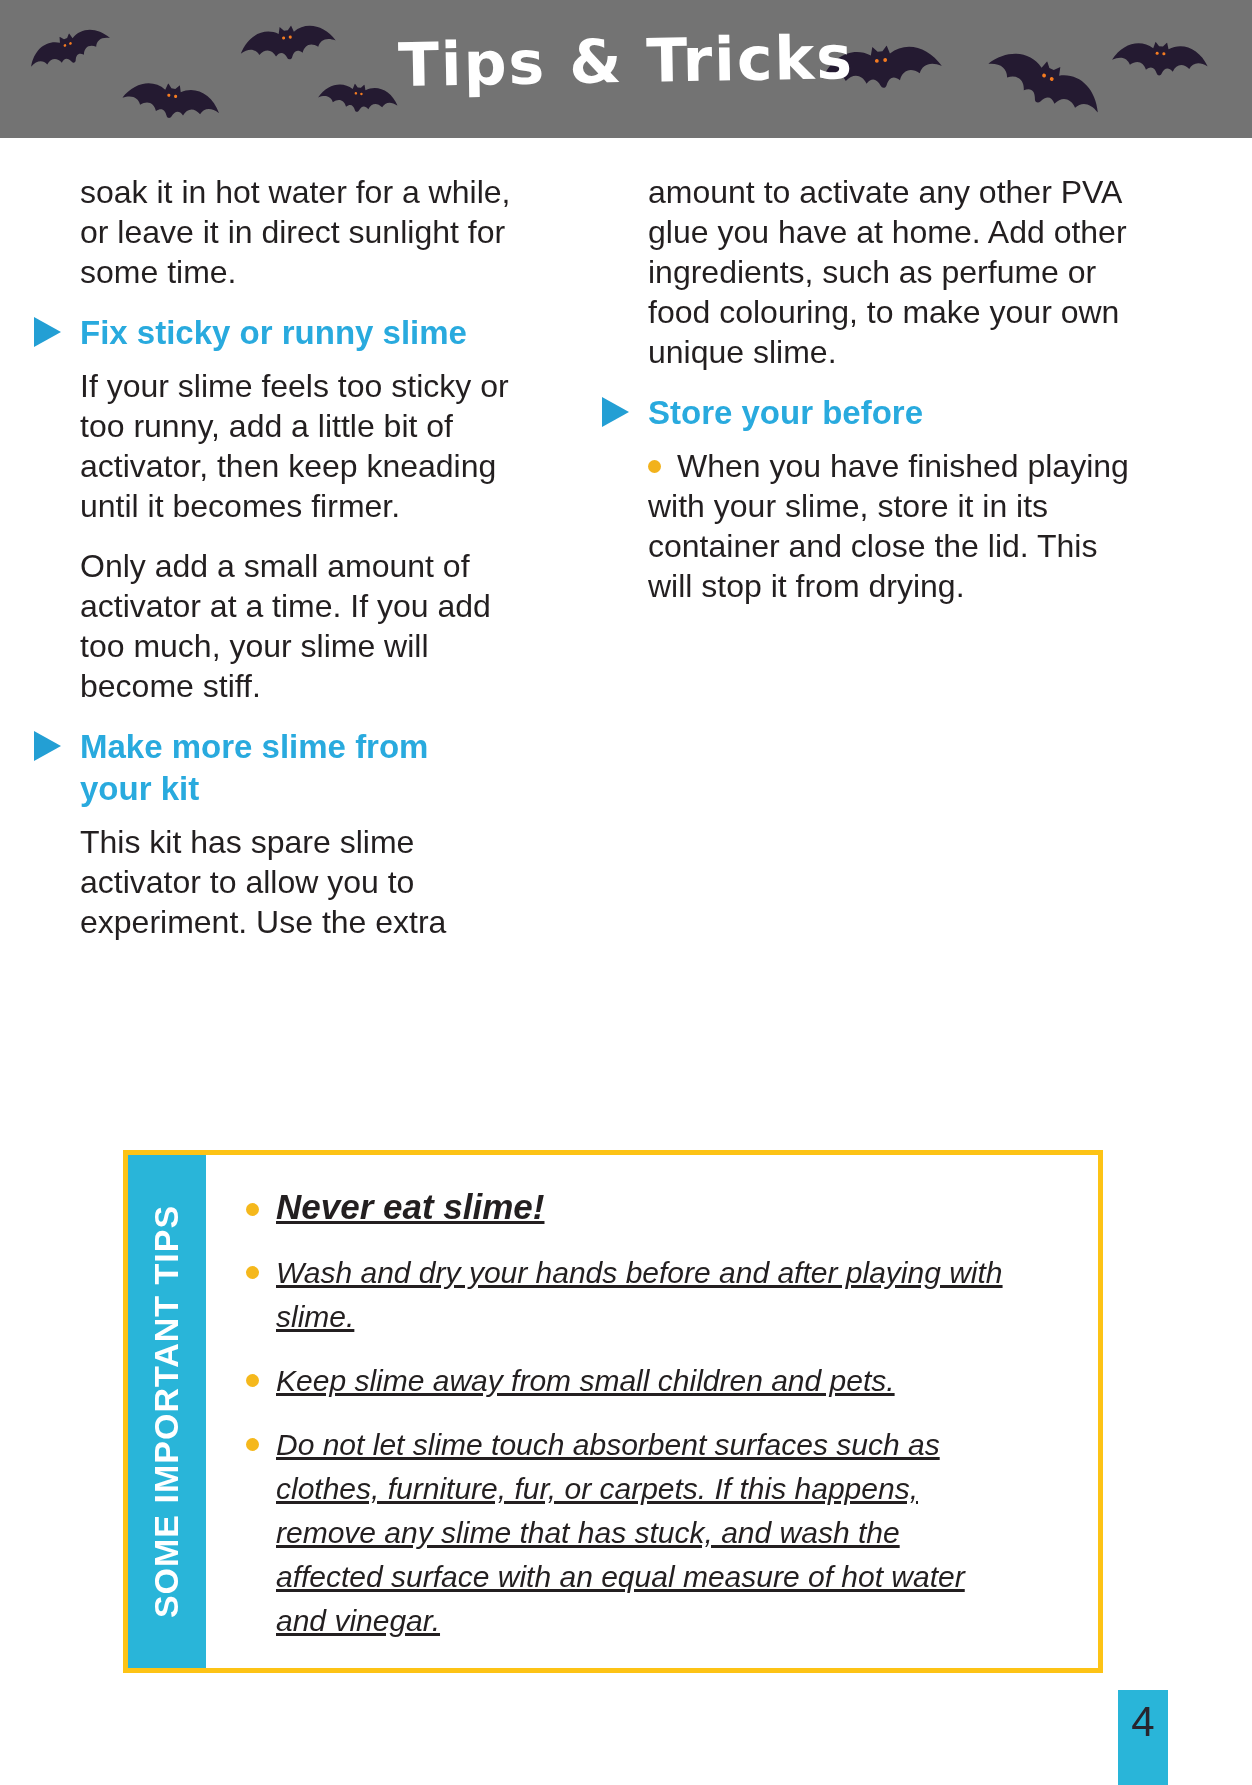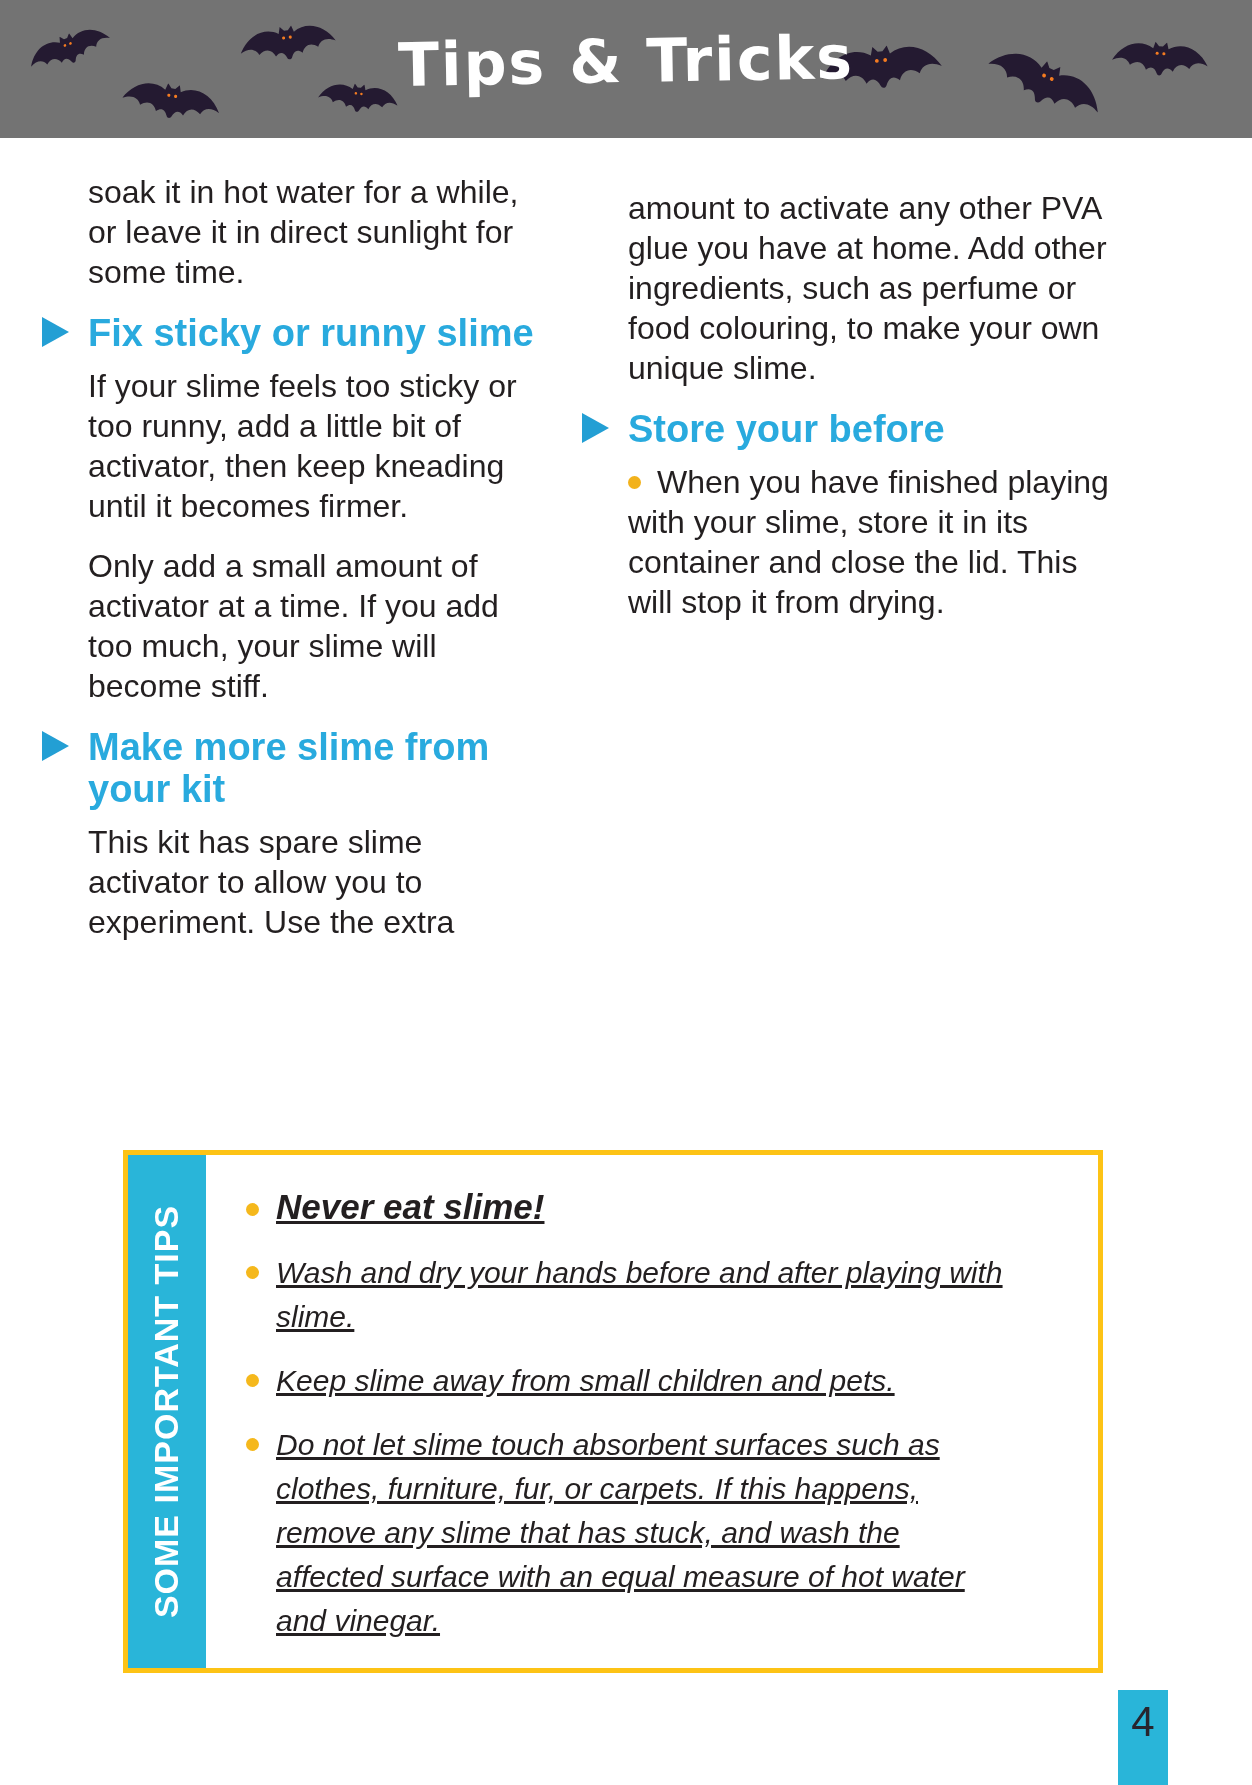--- a/index.html
+++ b/index.html
@@ -29,32 +29,32 @@
     font-family: "DejaVu Sans", sans-serif;
     font-size: 60px;
     font-weight: 800;
     letter-spacing: 2px;
     transform: rotate(-1deg);
   }
   .bat { position: absolute; }
 
   
   .col { position: absolute; top: 172px; }
-  .col-left  { left: 88px;  width: 462px; }
-  .col-right { left: 628px; width: 482px; margin-top: 16px; }
+  .col-left  { left: 80px;  width: 462px; }
+  .col-right { left: 648px; width: 482px; }
 
   .body {
     font-size: 32px;
     line-height: 40px;
     margin: 0 0 20px 0;
   }
   .heading {
     position: relative;
     color: #29aade;
-    font-size: 38px;
+    font-size: 33px;
     font-weight: 700;
     line-height: 42px;
     margin: 2px 0 12px 0;
   }
   .heading .heading-text { display: inline-block; }
   .heading-narrow .heading-text { max-width: 420px; }
   .arrow {
     position: absolute;
     left: -46px; top: 5px;
     width: 0; height: 0;

